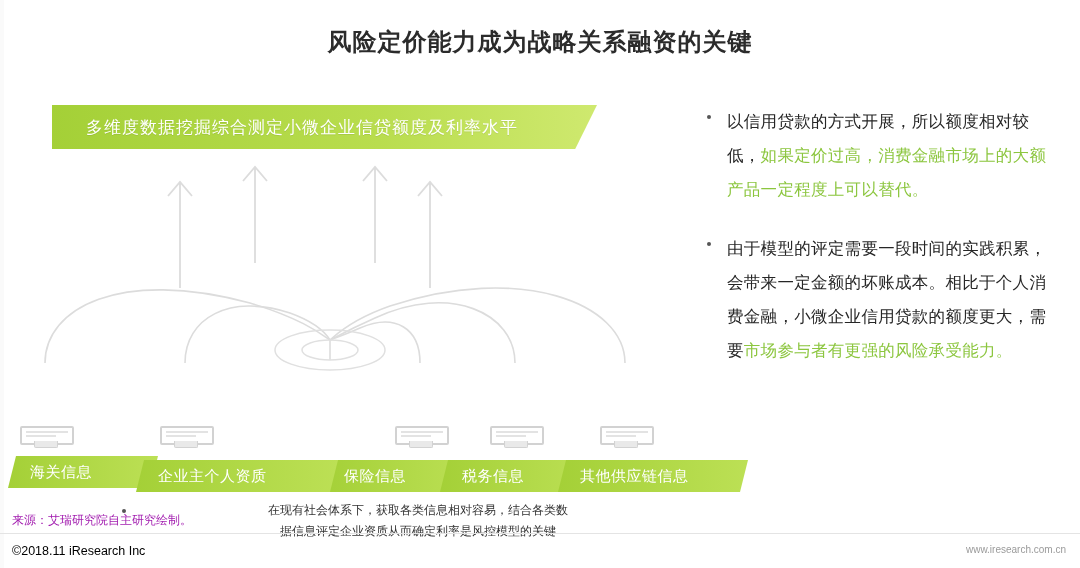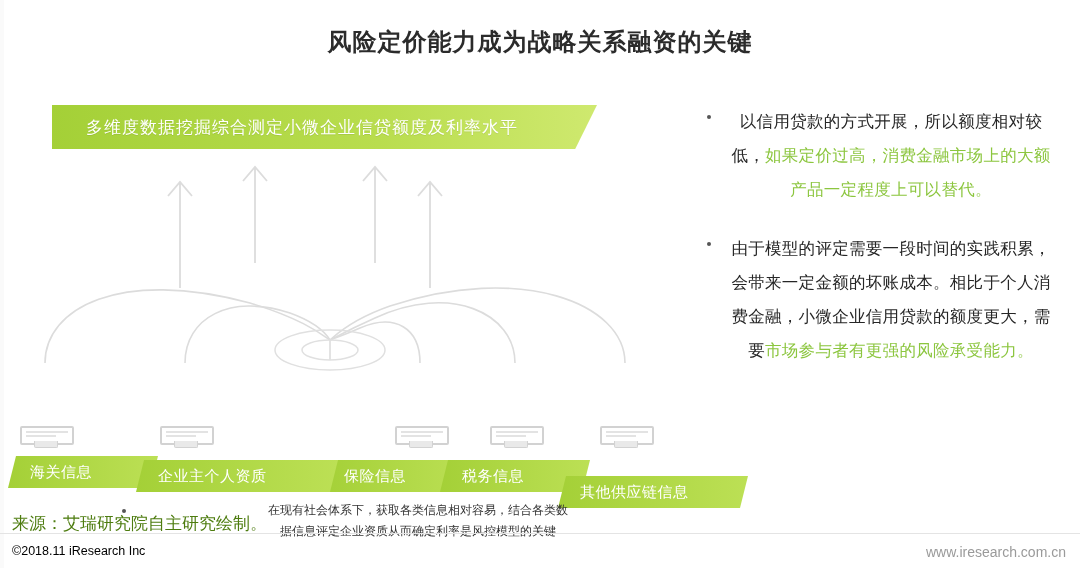--- a/index.html
+++ b/index.html
@@ -83,41 +83,41 @@
     font-size:12px;color:#333;line-height:1.75;margin-left:26px;
   }
   .diagram-note .dot{
     position:absolute;left:-16px;top:9px;width:4px;height:4px;border-radius:50%;background:#555;
   }
 
   
   .right{
     position:absolute;left:705px;top:105px;width:350px;
   }
-  .bullet{position:relative;padding-left:22px;margin-bottom:26px;text-align:center;}
+  .bullet{position:relative;padding-left:22px;margin-bottom:26px;}
   .bullet .dot{
     position:absolute;left:2px;top:10px;width:4px;height:4px;border-radius:50%;background:#555;
   }
   .bullet p{
     margin:0;font-size:16.5px;line-height:2.05;color:#262626;letter-spacing:.3px;
   }
   .hl{color:#8cc63f;}
 
   
   .source{
-    position:absolute;left:12px;top:512px;font-size:17px;color:#4d7c0f;
+    position:absolute;left:12px;top:512px;font-size:12px;color:#a21caf;
   }
   .footer-rule{
     position:absolute;left:0;top:533px;width:1080px;height:1px;background:#e4e4e4;
   }
   .footer-left{
     position:absolute;left:12px;top:544px;font-size:12.5px;color:#000000;
   }
   .footer-right{
-    position:absolute;right:14px;top:544px;font-size:14px;color:#9a9a9a;
+    position:absolute;right:14px;top:544px;font-size:10px;color:#9a9a9a;
   }
   .edge-left{
     position:absolute;left:0;top:0;width:4px;height:568px;background:#fafafa;
   }
 </style>
 </head>
 <body>
 
 <div class="slide">
 
@@ -176,21 +176,21 @@
     </div>
     <div class="monitor" style="left:600px;top:348px;">
       <div class="screen"></div>
       <div class="stand"></div>
     </div>
 
     <div class="tag" style="left:8px;top:378px;width:112px;">海关信息</div>
     <div class="tag" style="left:322px;top:382px;width:112px;">保险信息</div>
     <div class="tag" style="left:136px;top:382px;width:164px;">企业主个人资质</div>
     <div class="tag" style="left:440px;top:382px;width:112px;">税务信息</div>
-    <div class="tag" style="left:558px;top:382px;width:152px;margin-top:16px;">其他供应链信息</div>
+    <div class="tag" style="left:558px;top:382px;width:152px;">其他供应链信息</div>
 
     <div class="diagram-note">
       <span class="dot"></span>
       <div>在现有社会体系下，获取各类信息相对容易，结合各类数</div>
       <div>据信息评定企业资质从而确定利率是风控模型的关键</div>
     </div>
   </div>
 
   <div class="right">
 

